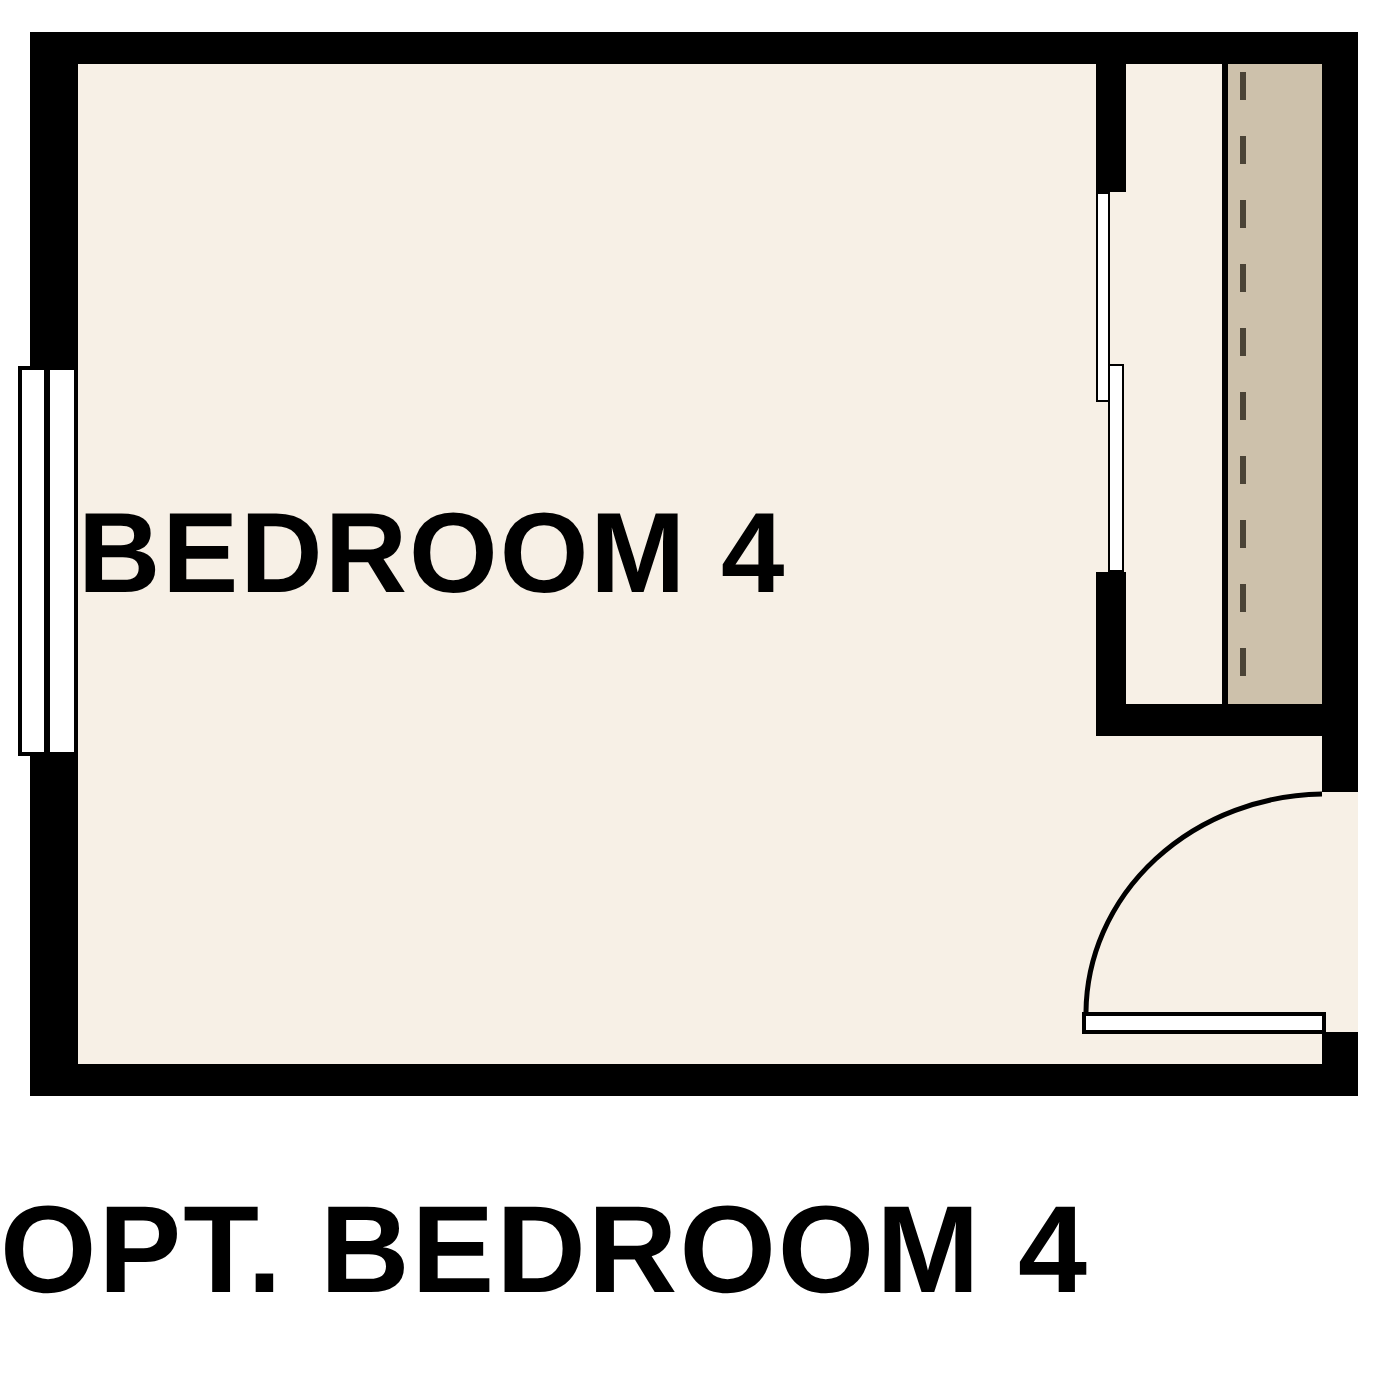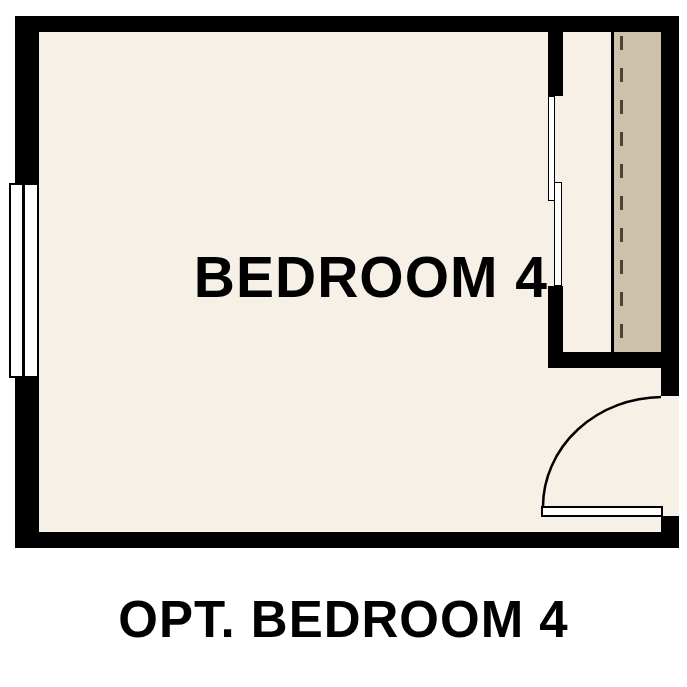--- a/index.html
+++ b/index.html
@@ -79,31 +79,31 @@
     left: 541px; top: 506px; width: 122px; height: 11px;
     background: #ffffff;
     border: 2px solid var(--wall);
   }
   .door-arc-svg { left: 0; top: 0; width: 687px; height: 687px; pointer-events: none; }
   .door-arc-svg path { fill: none; stroke: var(--wall); stroke-width: 2.5px; }
 
   
   .room-label {
     left: 39px; top: 244px; width: 509px;
-    text-align: right;
+    text-align: left;
     font-size: 57px;
     font-weight: bold;
     letter-spacing: 1px;
     color: var(--text);
     white-space: nowrap;
   }
   .plan-caption {
     left: 0; top: 590px; width: 687px;
-    text-align: center;
-    font-size: 51px;
+    text-align: left;
+    font-size: 62px;
     font-weight: bold;
     letter-spacing: 1px;
     color: var(--text);
     white-space: nowrap;
   }
 </style>
 </head>
 <body>
 
 <div class="page">

